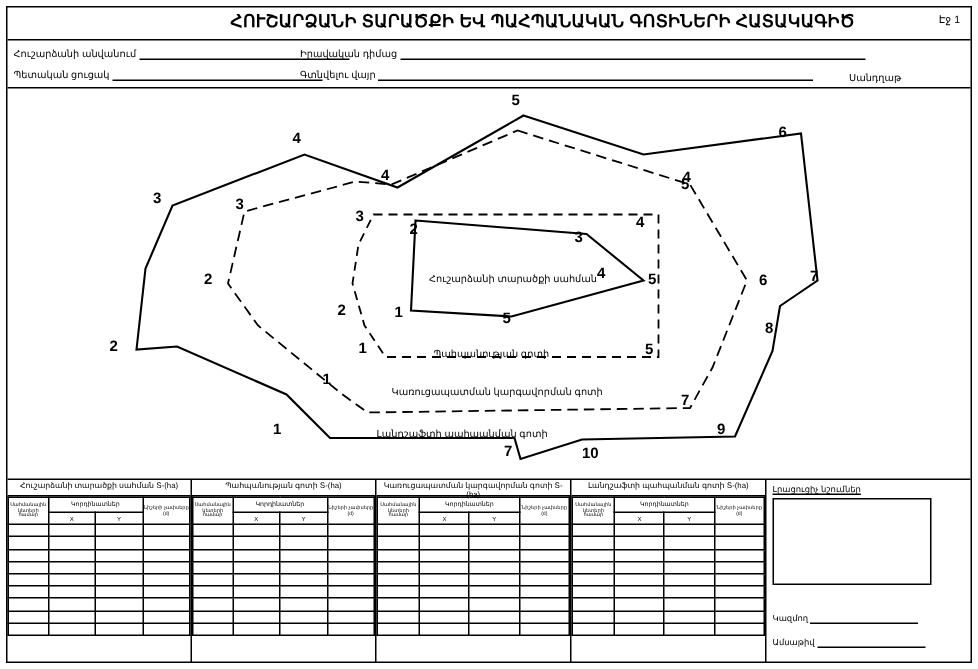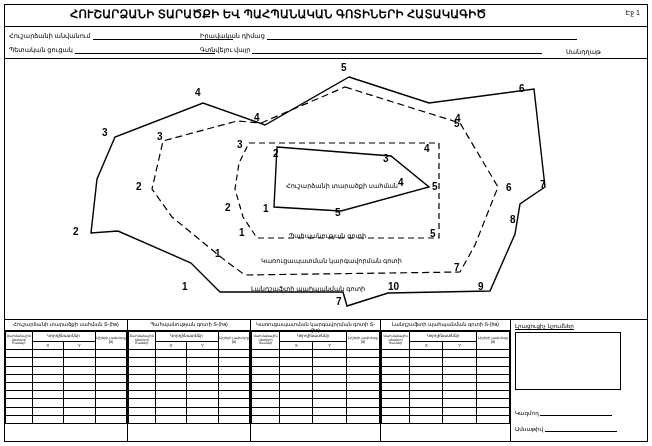--- a/index.html
+++ b/index.html
@@ -33,21 +33,21 @@
     top: 26px;
     width: 642px;
     height: 0;
     border-top: 1px solid #000;
   }
   .title {
     position: absolute;
     left: 70px;
     top: 7px;
     width: 500px;
-    text-align: left;
+    text-align: right;
     font-size: 11.5px;
     font-weight: bold;
     letter-spacing: 0.2px;
   }
   .sheet-no {
     position: absolute;
     right: 12px;
     top: 9px;
     font-size: 7px;
   }
@@ -245,21 +245,21 @@
         <div class="vlabel" style="left: 258px; top: 144px;">1</div>
         <div class="vlabel" style="left: 330px; top: 148px;">5</div>
         <div class="vlabel" style="left: 220px; top: 143px;">2</div>
         <div class="vlabel" style="left: 505px; top: 155px;">8</div>
         <div class="vlabel" style="left: 68px; top: 167px;">2</div>
         <div class="vlabel" style="left: 234px; top: 168px;">1</div>
         <div class="vlabel" style="left: 425px; top: 169px;">5</div>
         <div class="vlabel" style="left: 210px; top: 189px;">1</div>
         <div class="vlabel" style="left: 449px; top: 203px;">7</div>
         <div class="vlabel" style="left: 177px; top: 222px;">1</div>
-        <div class="vlabel" style="left: 383px; top: 222px; text-align: center;">10</div>
+        <div class="vlabel" style="left: 383px; top: 238px; text-align: center;">10</div>
         <div class="vlabel" style="left: 473px; top: 222px;">9</div>
         <div class="vlabel" style="left: 331px; top: 237px;">7</div>
       </div>
 
     
     <div class="plan-inner-lbl" style="left:281px; top:123px;">Հուշարձանի տարածքի սահման</div>
 
     
     <div class="legend-lbl" style="left:284px; top:173px;">Պահպանության գոտի</div>
     <div class="legend-lbl" style="left:256px; top:198px;">Կառուցապատման կարգավորման գոտի</div>

